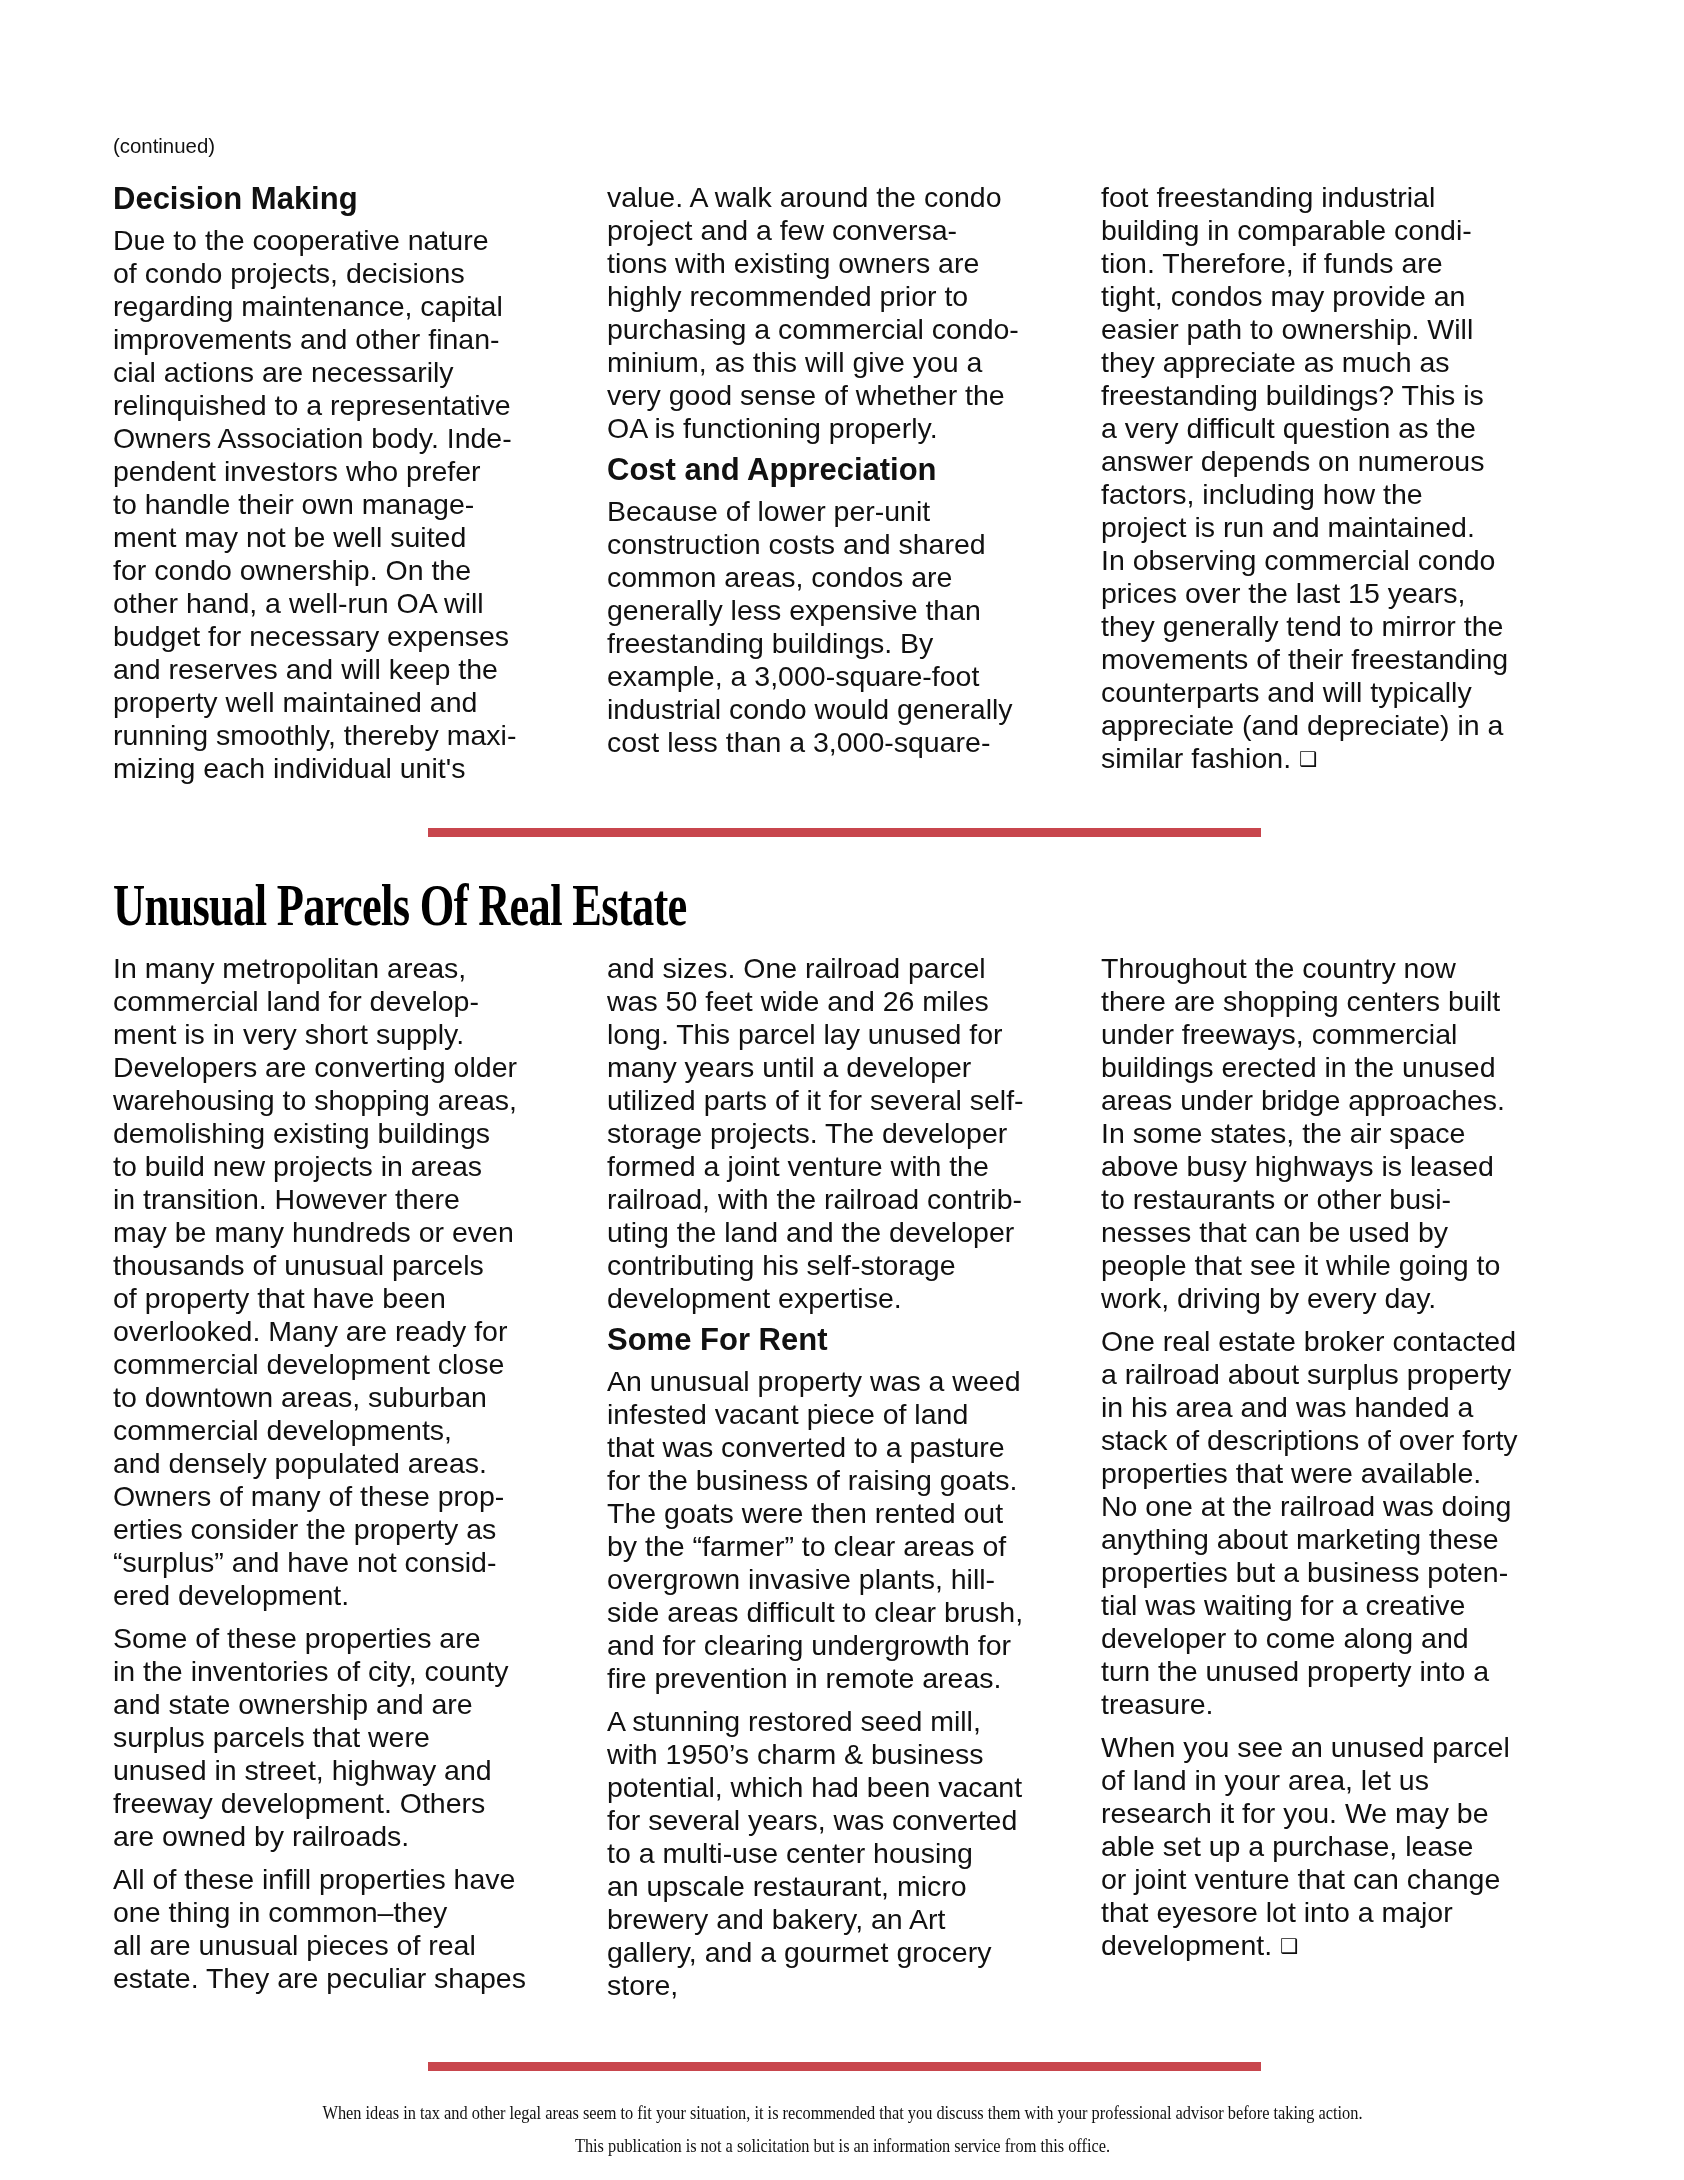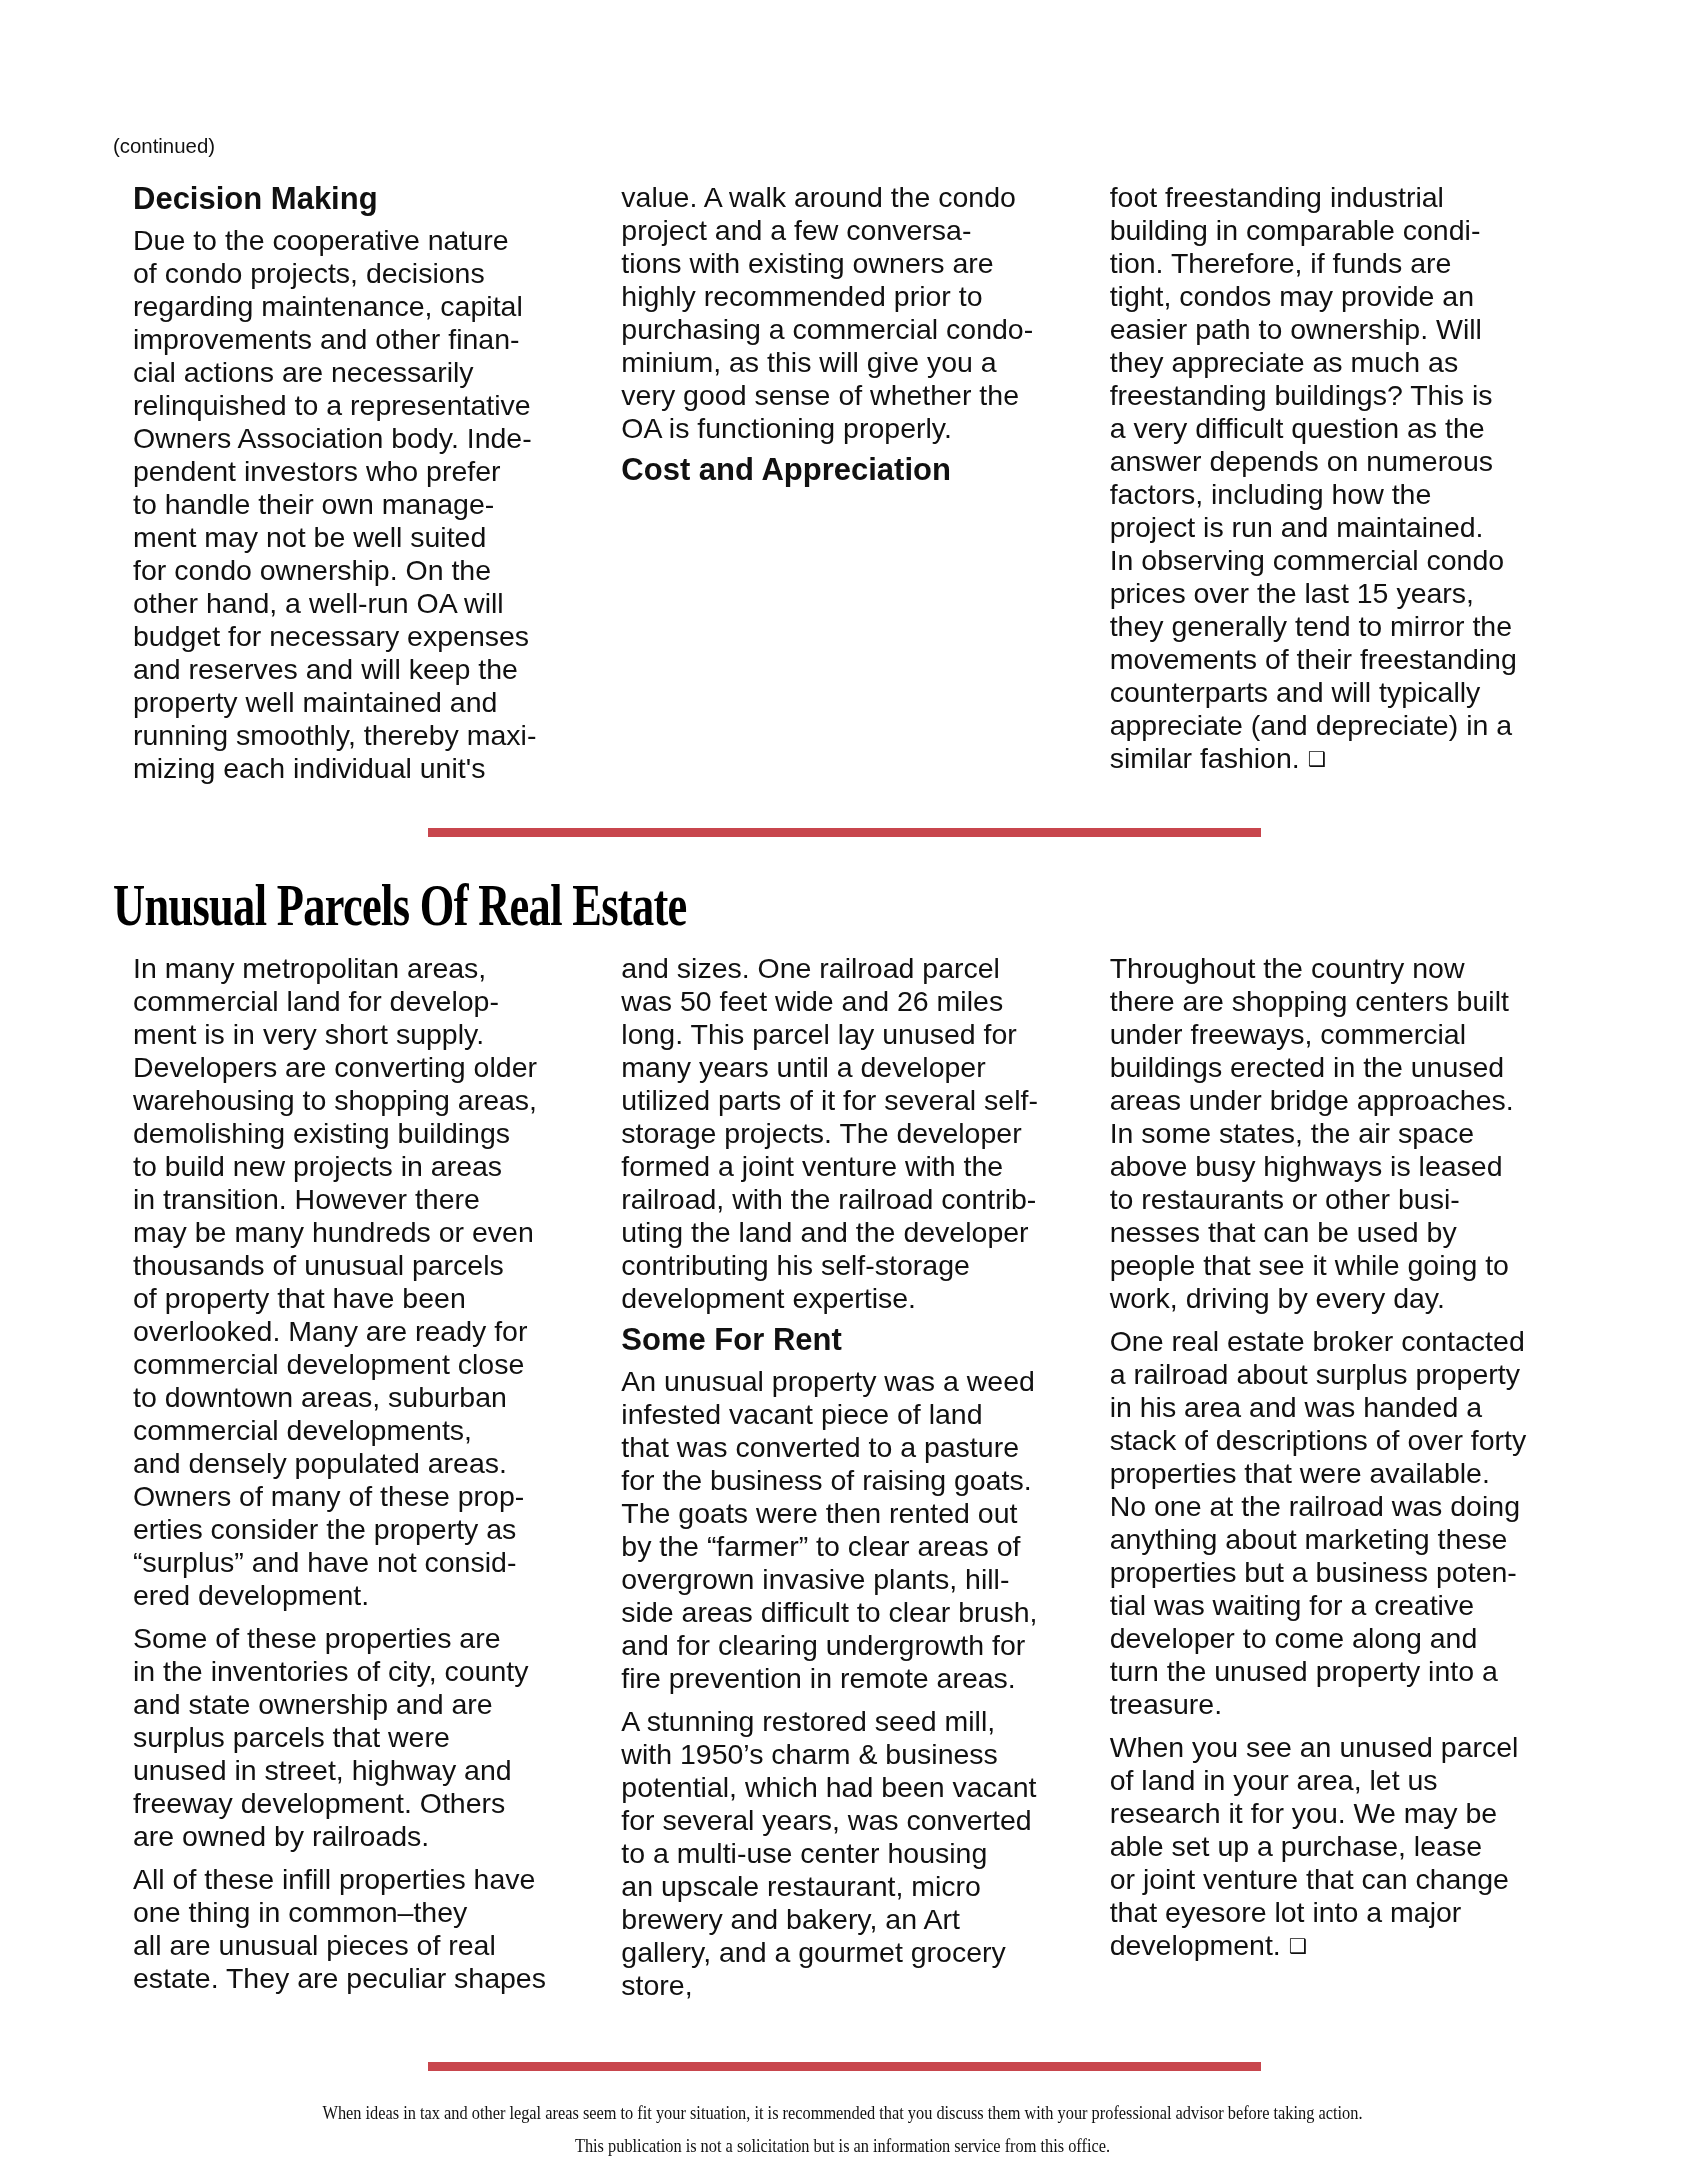--- a/index.html
+++ b/index.html
@@ -2,21 +2,21 @@
 <html style="font-size:13.6px"><head>
 <meta charset="utf-8">
 <style>
   html, body { margin: 0; padding: 0; background: #ffffff; }
   body { width: 1685px; height: 2181px; position: relative; overflow: hidden; color: #111; }
   .page { position: absolute; left: 0; top: 0; width: 1685px; height: 2181px; }
   .continued { position: absolute; left: 113px; top: 135px; font-family: "Liberation Sans", sans-serif; font-size: 20.4px; }
   .cols { position: absolute; left: 113px; width: 1465px; display: flex; justify-content: space-between; }
   .cols.top { top: 181px; }
   .cols.bottom { top: 952px; }
-  .col { width: 477px; font-family: "Liberation Sans", sans-serif; font-size: 28.5px; line-height: 33px; margin-left: 20px; }
+  .col { width: 477px; font-family: "Liberation Sans", sans-serif; font-size: 28.5px; line-height: 33px; }
   .col h3 { font-family: "Liberation Sans", sans-serif; font-weight: bold; font-size: 31px; line-height: 36px; margin: 0 0 6.8px 0; }
   .col p { margin: 0 0 10.2px 0; white-space: pre-line; }
   .col p.nogap { margin-bottom: 6.8px; }
   .rule { position: absolute; height: 8.5px; background: #c8464d; left: 428px; width: 833px; }
   .rule.r1 { top: 828px; }
   .rule.r2 { top: 2062px; }
   .headline { position: absolute; left: 113px; top: 869px; font-family: "Liberation Serif", serif; font-weight: bold; font-size: 60px; line-height: 72px; transform: scaleX(0.74); transform-origin: left top; letter-spacing: -0.9px; white-space: nowrap; color: #000; }
   .endmark { font-size: 20.4px; vertical-align: 1.7px; }
   .footer { position: absolute; left: 0; width: 1685px; text-align: center; font-family: "Liberation Serif", serif; font-size: 19px; color: #111; }
   .footer .line { display: block; transform: scaleX(0.86); transform-origin: center; }
@@ -54,20 +54,28 @@
     <div class="col">
       <p class="nogap">value. A walk around the condo
 project and a few conversa-
 tions with existing owners are
 highly recommended prior to
 purchasing a commercial condo-
 minium, as this will give you a
 very good sense of whether the
 OA is functioning properly.</p>
       <h3>Cost and Appreciation</h3>
+      <p>Because of lower per-unit
+construction costs and shared
+common areas, condos are
+generally less expensive than
+freestanding buildings. By
+example, a 3,000-square-foot
+industrial condo would generally
+cost less than a 3,000-square-</p>
     </div>
     <div class="col">
       <p><span>foot freestanding industrial
 building in comparable condi-
 tion. Therefore, if funds are
 tight, condos may provide an
 easier path to ownership. Will
 they appreciate as much as
 freestanding buildings? This is
 a very difficult question as the

